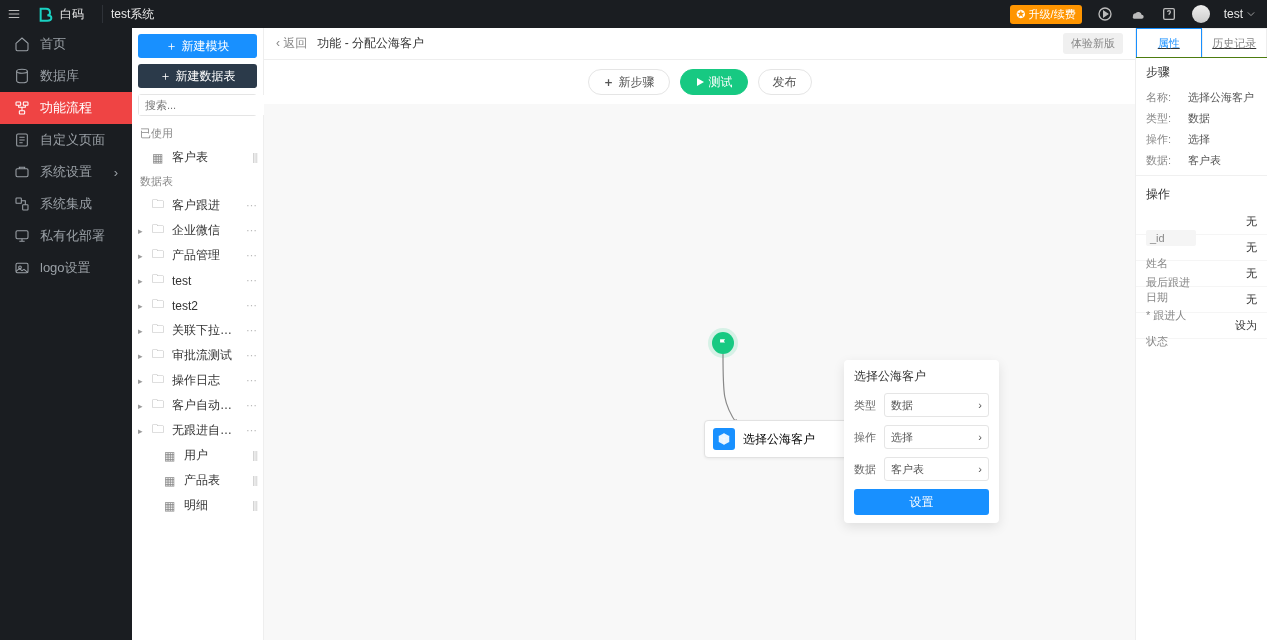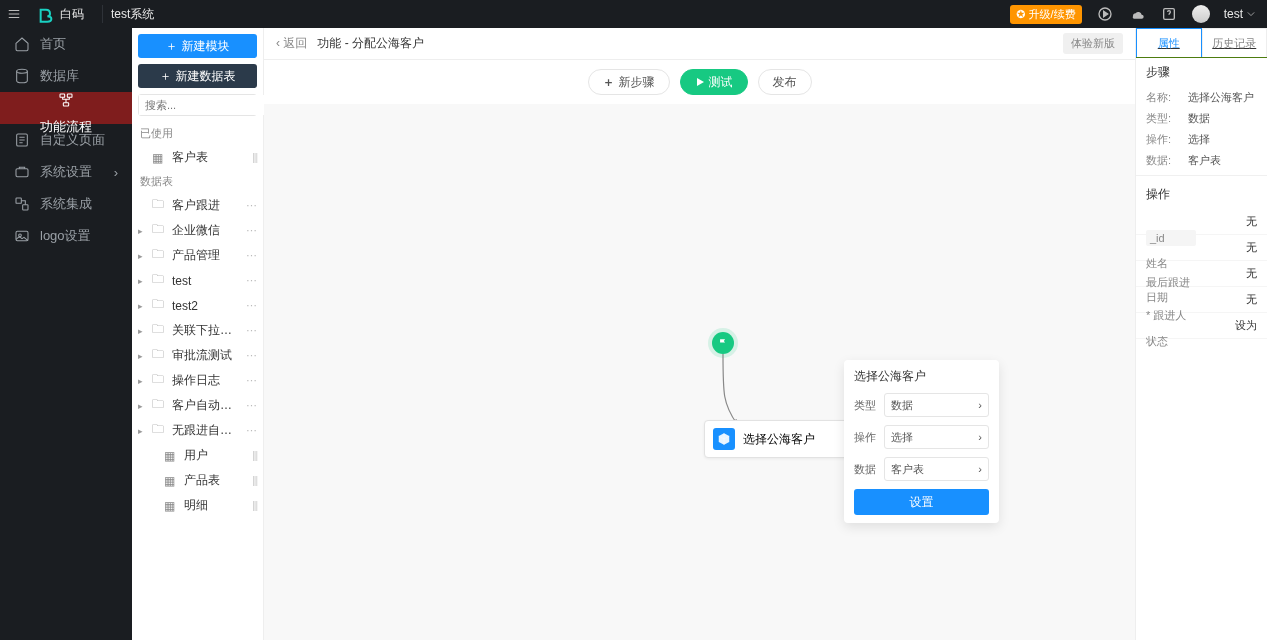--- a/index.html
+++ b/index.html
@@ -1,33 +1,33 @@
 <!DOCTYPE html>
 <html><head>
 <meta charset="utf-8">
 <style>
 * { margin:0; padding:0; box-sizing:border-box; font-family:-apple-system,"Microsoft YaHei","PingFang SC",sans-serif; }
 html,body { width:1267px; height:640px; overflow:hidden; background:#fff; }
 
 
 .topbar { height:28px; background:#1a1d21; display:flex; align-items:center; color:#e8e8e8; font-size:12px; }
 .topbar .menu-icon { width:28px; display:flex; justify-content:center; align-items:center; }
-.topbar .logo { display:flex; align-items:flex-end; gap:6px; padding:0 10px; }
+.topbar .logo { display:flex; align-items:flex-start; gap:6px; padding:0 10px; }
 .topbar .logo-mark { width:16px; height:16px; }
 .topbar .divider { width:1px; height:18px; background:#2e3238; margin:0 8px; }
 .topbar .right { margin-left:auto; display:flex; align-items:center; gap:14px; padding-right:12px; }
 .topbar .upgrade { background:#ff9500; color:#fff; padding:2px 6px; border-radius:3px; font-size:11px; }
 .topbar .icon-btn { width:18px; height:18px; display:flex; justify-content:center; align-items:center; color:#bbb; }
 .avatar { width:18px; height:18px; border-radius:50%; background:linear-gradient(#eee,#ccc); }
 .user-name { display:flex; align-items:center; gap:4px; }
 
 
 .leftnav { position:absolute; top:28px; left:0; width:132px; height:612px; background:#1a1d21; color:#9aa0a6; font-size:13px; }
 .leftnav .item { height:32px; display:flex; align-items:center; gap:10px; padding:0 14px; cursor:pointer; }
-.leftnav .item.active { background:#7f1d1d; color:#fff;flex-direction:column; }
+.leftnav .item.active { background:#ef4444; color:#fff; }
 .leftnav .item .nav-icon { width:16px; height:16px; display:flex; justify-content:center; align-items:center; }
 .leftnav .item .chev { margin-left:auto; }
 
 
 .secondary { position:absolute; top:28px; left:132px; width:132px; height:612px; background:#fff; border-right:1px solid #eee; font-size:12px; color:#333; }
 .secondary .btn { margin:6px 6px 0; height:24px; border-radius:3px; display:flex; align-items:center; justify-content:center; gap:4px; font-size:12px; cursor:pointer; }
 .secondary .btn.blue { background:#1890ff; color:#fff; }
 .secondary .btn.dark { background:#2b3a4a; color:#fff; }
 .secondary .search { margin:6px; display:flex; border:1px solid #e5e5e5; border-radius:3px; height:22px; }
 .secondary .search input { flex:1; border:none; outline:none; font-size:11px; padding:0 6px; color:#555; }
@@ -182,20 +182,29 @@
     </div>
     <div class="item">
       <span class="nav-icon">
         <svg width="16" height="16" viewBox="0 0 24 24" fill="none" stroke="currentColor" stroke-width="1.6">
           <rect x="3" y="3" width="8" height="8" rx="1"></rect>
           <rect x="13" y="13" width="8" height="8" rx="1"></rect>
           <path d="M11 7h6v6"></path>
         </svg>
       </span>
       <span>系统集成</span>
+    </div>
+    <div class="item">
+      <span class="nav-icon">
+        <svg width="16" height="16" viewBox="0 0 24 24" fill="none" stroke="currentColor" stroke-width="1.6">
+          <rect x="3" y="4" width="18" height="12" rx="2"></rect>
+          <path d="M8 20h8M12 16v4"></path>
+        </svg>
+      </span>
+      <span>私有化部署</span>
     </div>
     <div class="item">
       <span class="nav-icon">
         <svg width="16" height="16" viewBox="0 0 24 24" fill="none" stroke="currentColor" stroke-width="1.6">
           <rect x="3" y="5" width="18" height="14" rx="2"></rect>
           <circle cx="9" cy="11" r="2"></circle>
           <path d="M3 17l5-4 4 3 3-2 6 5"></path>
         </svg>
       </span>
       <span>logo设置</span>

